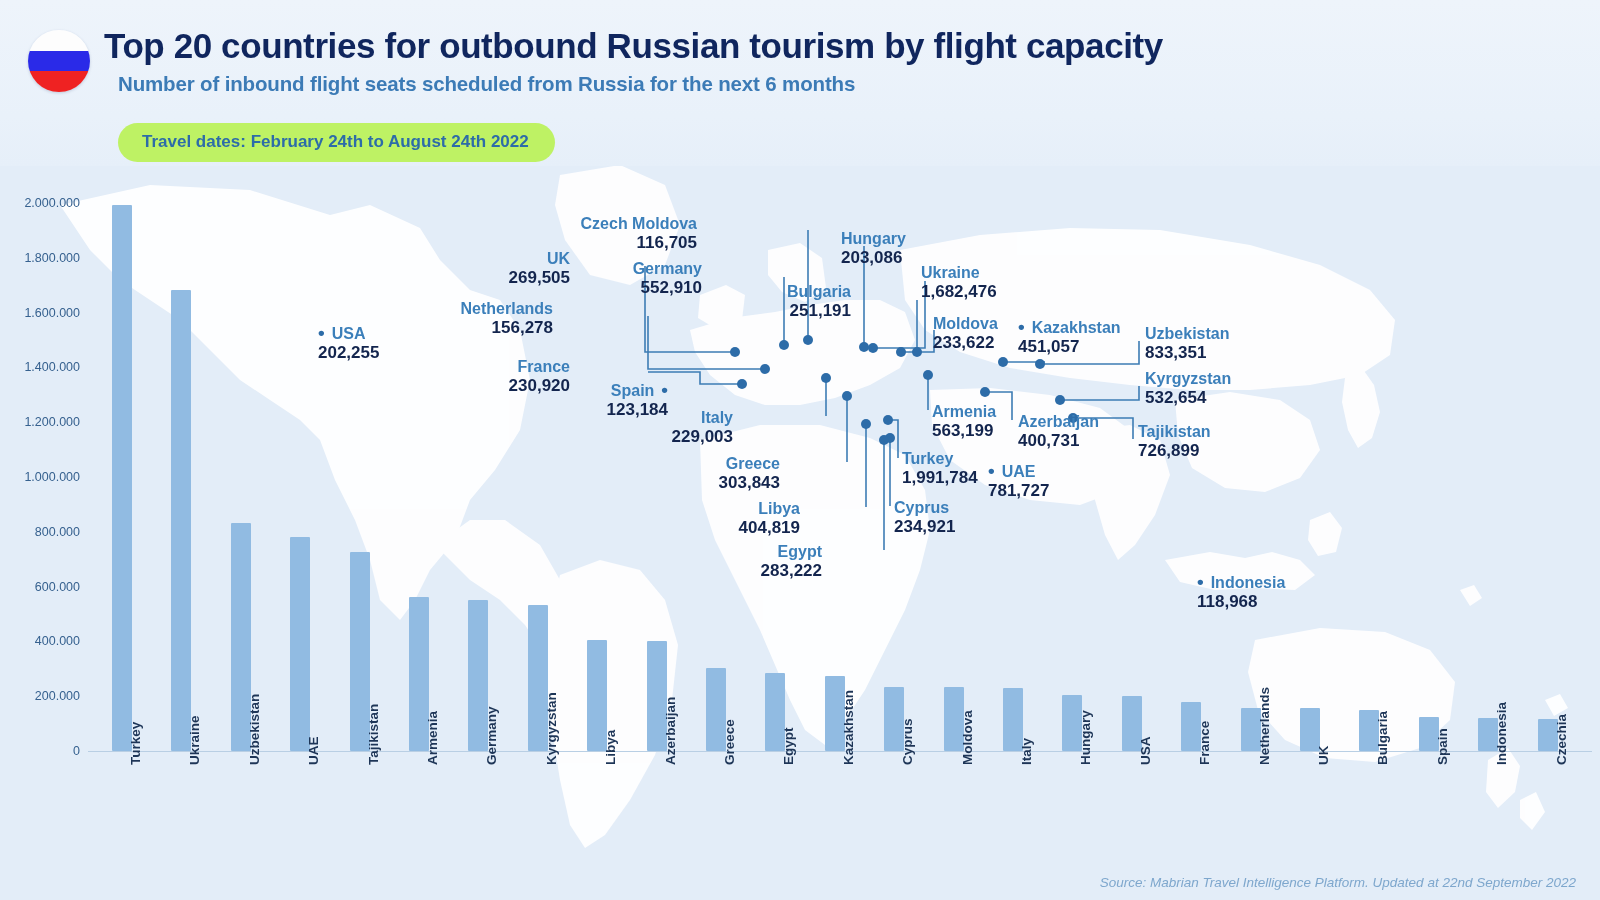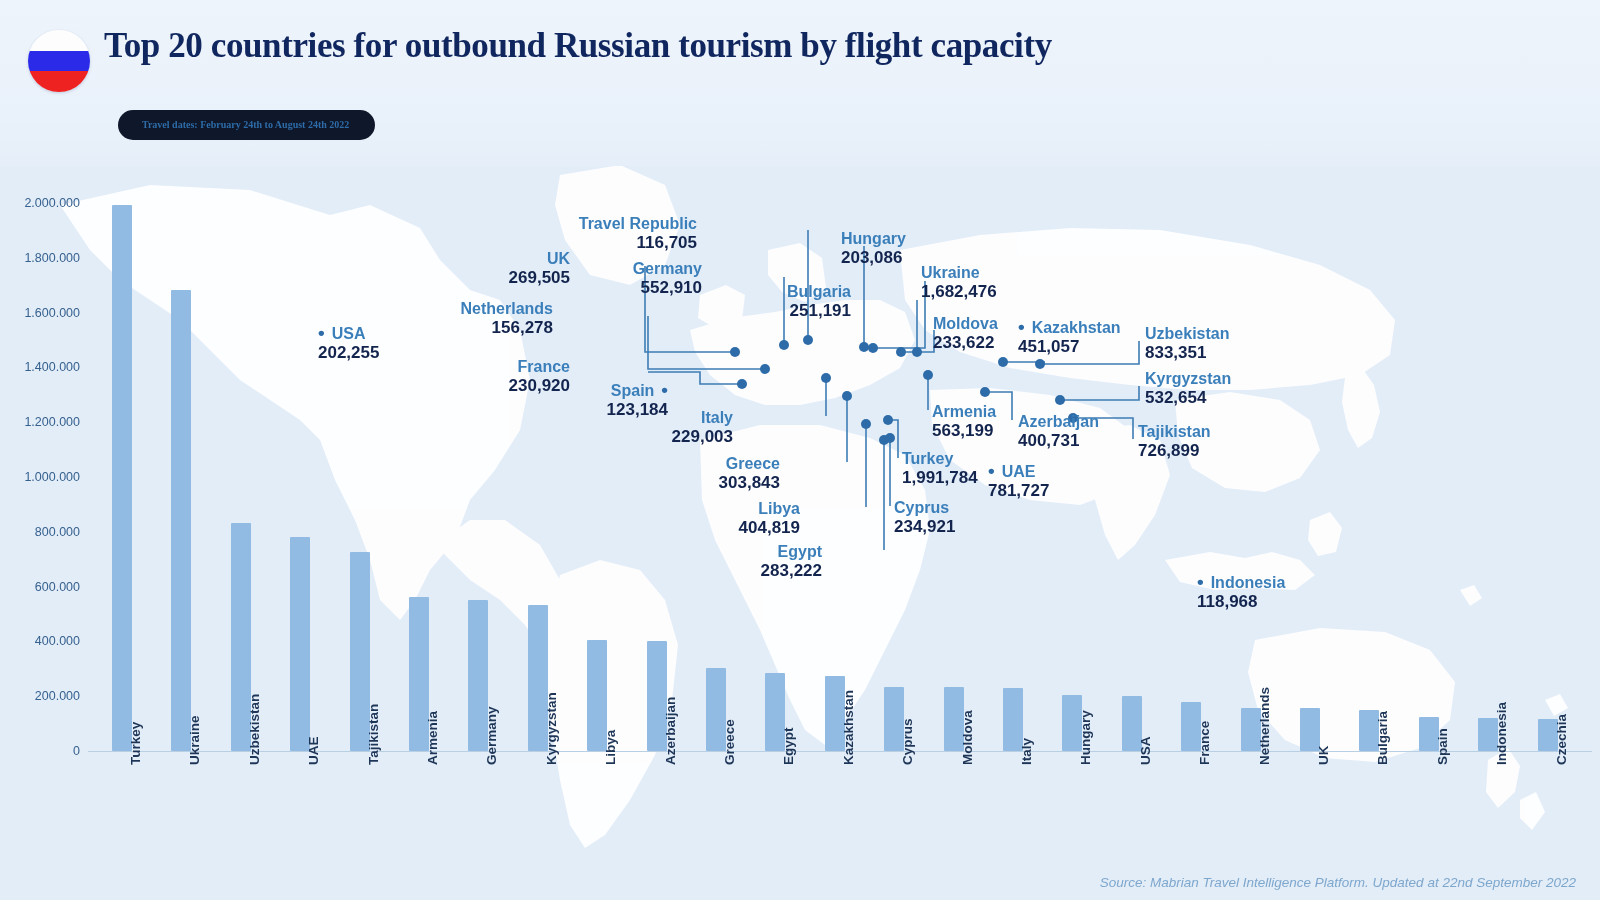--- a/index.html
+++ b/index.html
@@ -18,21 +18,21 @@
   #map-bg svg { display:block; width:100%; height:100%; }
 
   
   #header-band {
     position:absolute; left:0; top:0; width:1600px; height:166px;
     background:linear-gradient(180deg,#eef4fb 0%,#e9f1fa 70%,#e6eff9 100%);
     z-index:1;
   }
 
   
-  #header { position:absolute; left:0; top:0; width:1346px; height:166px; z-index:6;font-family:Liberation Serif, serif; }
+  #header { position:absolute; left:0; top:0; width:1346px; height:166px; z-index:6; }
 
   #flag-icon {
     position:absolute; left:28px; top:30px; width:62px; height:62px;
     border-radius:50%; overflow:hidden;
     box-shadow:0 1px 3px rgba(40,70,120,.22);
   }
   #flag-icon .s { position:absolute; left:0; width:100%; height:33.34%; }
   #flag-icon .s1 { top:0;      background:#fdfdfd; }
   #flag-icon .s2 { top:33.33%; background:#2a2ae8; }
   #flag-icon .s3 { top:66.66%; background:#ef2222; }
@@ -41,23 +41,23 @@
     position:absolute; left:104px; top:26px;
     font-size:35px; font-weight:bold; color:#10265e;
     letter-spacing:-.4px; white-space:nowrap;
   }
   #page-subtitle {
     position:absolute; left:118px; top:72px;
     font-size:20.5px; font-weight:bold; color:#3c7bb6;
     letter-spacing:-.15px; white-space:nowrap;
   }
   #travel-dates-pill {
-    position:absolute; left:118px; top:110px;
-    background:#0f172a; color:#2d6ca8;
-    font-size:10px; font-weight:bold;
+    position:absolute; left:118px; top:123px;
+    background:#bef264; color:#2d6ca8;
+    font-size:17px; font-weight:bold;
     padding:9px 26px 10px 24px; border-radius:20px;
     white-space:nowrap;
   }
 
   
   #brand-logo { position:absolute; right:22px; top:20px; display:flex; align-items:center; gap:11px; }
   #brand-logo .mark { width:34px; height:36px; }
   #brand-logo .wordmark {
     font-size:25px; font-weight:600; color:#2b3a54;
     letter-spacing:3.2px;
@@ -172,20 +172,21 @@
 <div id="header-band"></div>
 
 <div id="header">
   <div id="flag-icon">
     <div class="s s1"></div>
       <div class="s s2"></div>
       <div class="s s3"></div>
   </div>
 
   <div id="page-title">Top 20 countries for outbound Russian tourism by flight capacity</div>
+  <div id="page-subtitle">Number of inbound flight seats scheduled from Russia for the next 6 months</div>
   <div id="travel-dates-pill">Travel dates: February 24th to August 24th 2022</div>
 
 </div>
 
 <div id="chart">
   <div id="axis-line" style="top: 585px;"></div>
   <div id="yticks">
       <div class="ytick" style="top: 37px;">2.000.000</div>
       <div class="ytick" style="top: 91.8px;">1.800.000</div>
       <div class="ytick" style="top: 146.6px;">1.600.000</div>
@@ -343,21 +344,21 @@
     </div>
     <div class="ann right" style="left: auto; top: 379px; right: 932px;">
       <div class="name dot-right">Spain</div>
       <div class="val">123,184</div>
     </div>
     <div class="ann right" style="left: auto; top: 260px; right: 898px;">
       <div class="name">Germany</div>
       <div class="val">552,910</div>
     </div>
     <div class="ann right" style="left: auto; top: 215px; right: 903px;">
-      <div class="name">Travel Republic</div>
+      <div class="name">Czech Moldova</div>
       <div class="val">116,705</div>
     </div>
     <div class="ann right" style="left: auto; top: 409px; right: 867px;">
       <div class="name">Italy</div>
       <div class="val">229,003</div>
     </div>
     <div class="ann right" style="left: auto; top: 455px; right: 820px;">
       <div class="name">Greece</div>
       <div class="val">303,843</div>
     </div>

